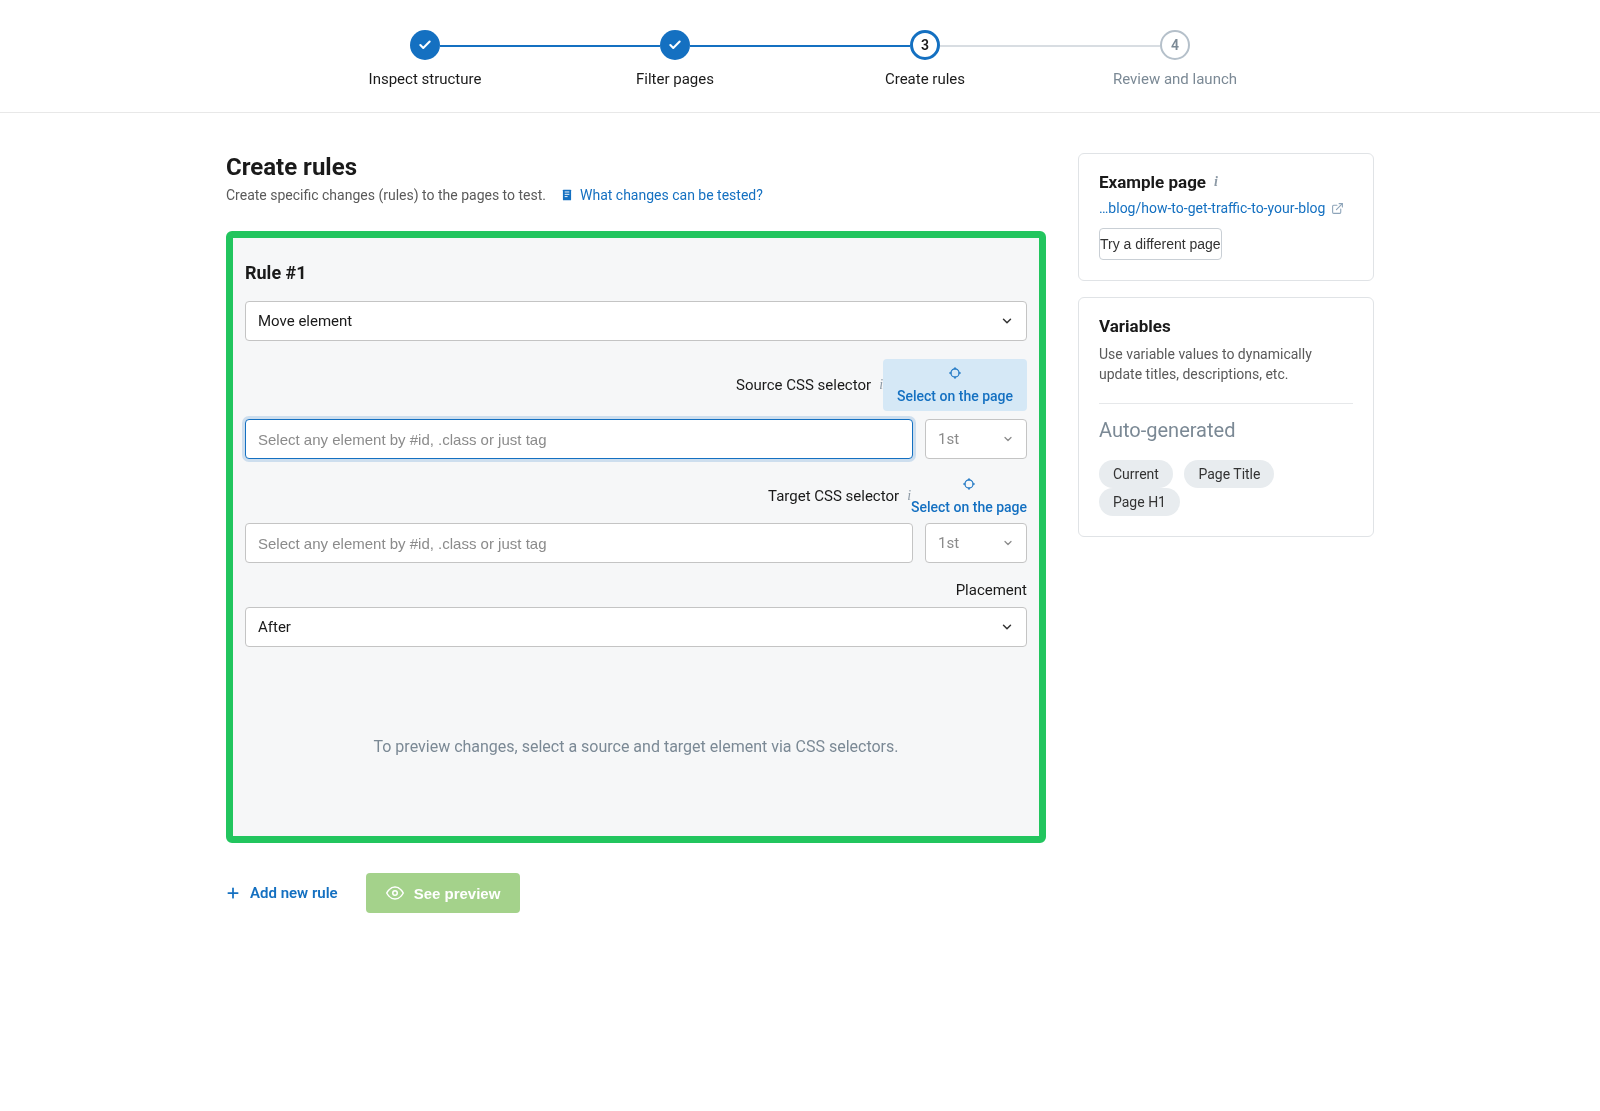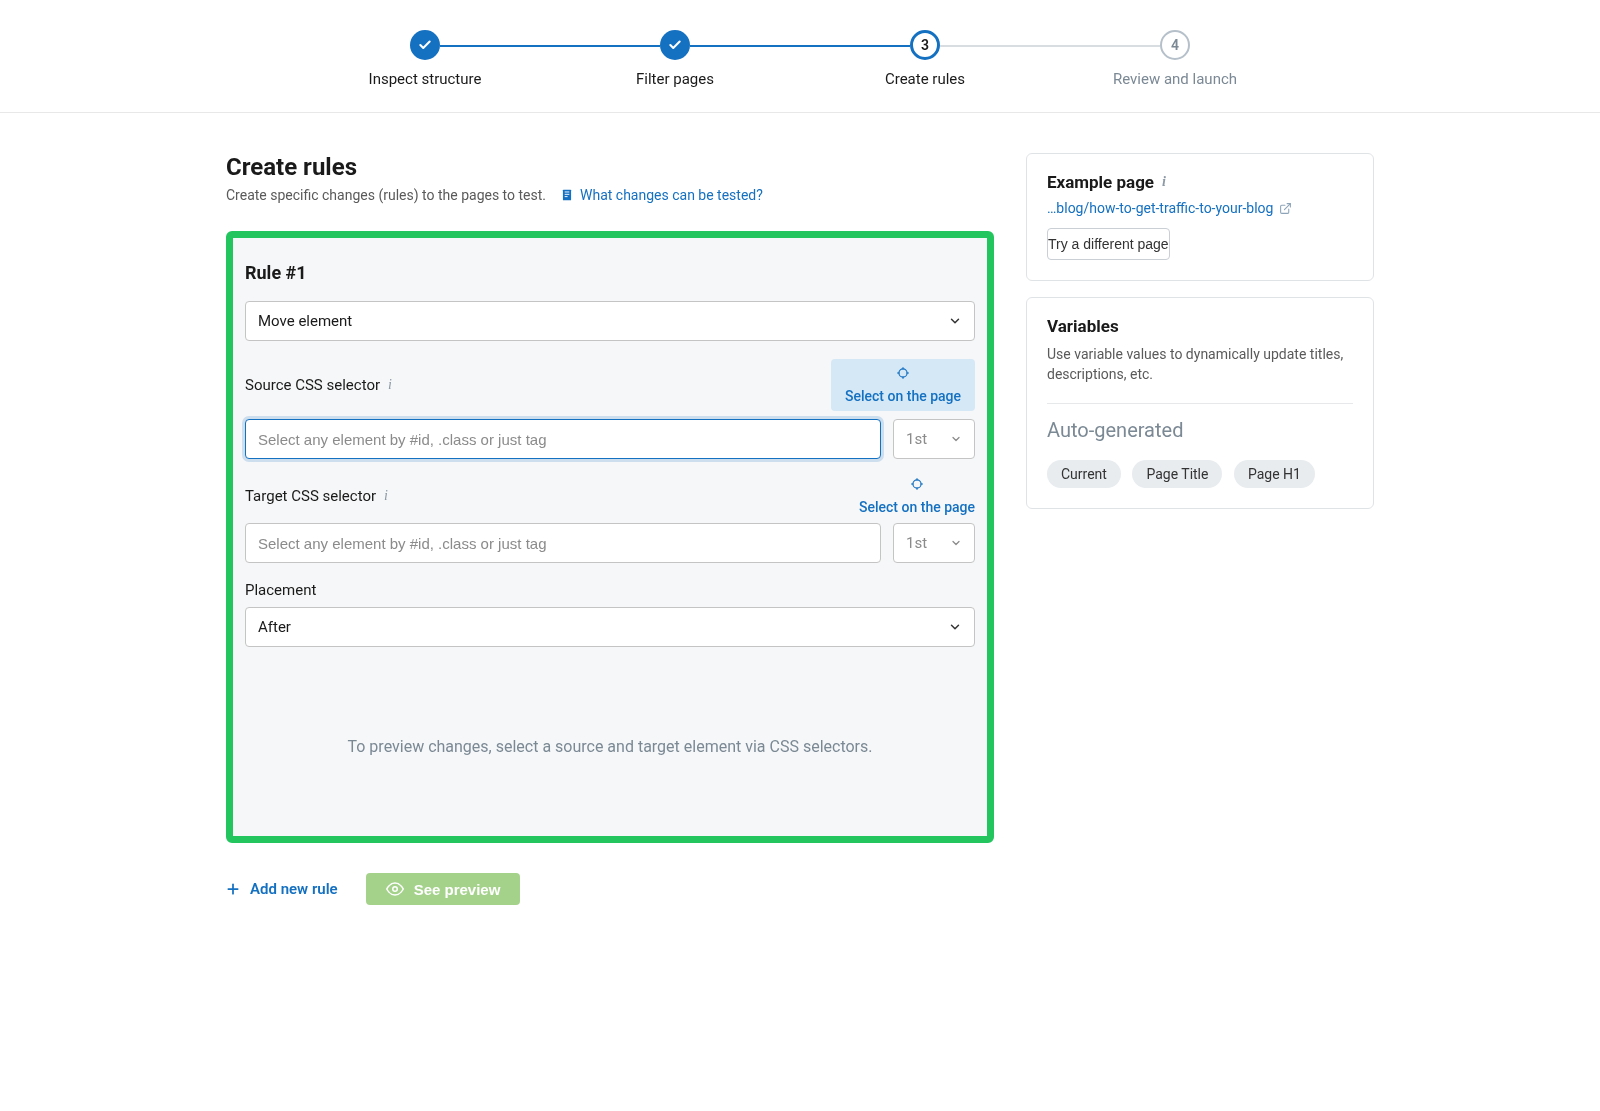--- a/index.html
+++ b/index.html
@@ -55,21 +55,21 @@
 
   .content {
     max-width: 1260px;
     margin: 0 auto;
     padding: 40px 56px 60px;
     display: flex;
     gap: 32px;
     align-items: flex-start;
   }
   .left { flex: 1; min-width: 0;}
-  .right { width: 348px; flex-shrink: 0;}
+  .right { width: 296px; flex-shrink: 0;}
 
   .page-heading {
     font-size: 24px;
     font-weight: 700;
     color: #1a1a1a;
     margin-bottom: 6px;
   }
   .page-sub {
     font-size: 14px;
     color: #5a5a5a;
@@ -106,51 +106,51 @@
   .text-input input {
     border: none; outline: none; width: 100%; font-size: 15px; background: transparent;
   }
   .text-input input::placeholder { color: #8b8b8b; }
   .text-input.focused {
     border: 1px solid #1470c1;
     box-shadow: 0 0 0 3px rgba(20,112,193,0.18);
   }
 
   .field-row { margin-top: 18px; }
-  .label-row { display: flex; align-items: center; justify-content: space-between; margin-bottom: 8px;}
+  .label-row { display: flex; align-items: center; justify-content: flex-end; margin-bottom: 8px;}
   .field-label { font-size: 15px; color: #1a1a1a; display:flex; align-items:center; gap:8px;}
   .info-i { font-style: italic; font-family: Georgia, serif; color: #8d9aa6; font-size: 14px; cursor: help;}
   .select-on-page {
     color: #1470c1; font-size: 14px; font-weight: 500; display:inline-flex; align-items:center; gap:8px; cursor:pointer;flex-direction:column;
   }
   .select-on-page.boxed {
     background: #d5e8f6;
     padding: 7px 14px;
     border-radius: 4px;
   }
   .input-group { display: flex; gap: 12px; border-radius: 6px; }
   .input-group .text-input { flex: 1; }
-  .mini-select { width: 82px; color: #8b8b8b; cursor: pointer;}
+  .mini-select { width: 102px; color: #8b8b8b; cursor: pointer;}
   .mini-select .chev { color: #8b8b8b;}
 
   .preview-msg {
     text-align: center;
     color: #7b8995;
     font-size: 16px;
     margin-top: 90px;
   }
 
   .actions { display: flex; align-items: center; gap: 28px; margin-top: 30px; }
   .link-btn { color: #1470c1; font-weight: 600; font-size: 15px; display:inline-flex; align-items:center; gap:10px; cursor:pointer;}
   .btn-preview {
     background: #a4d28b;
     color: #fff;
     border: none;
     border-radius: 4px;
-    height: 32px; padding: 0 20px;
+    height: 40px; padding: 0 20px;
     font-size: 15px; font-weight: 600;
     display:inline-flex; align-items:center; gap:10px;
     cursor: not-allowed;
   }
 
   .side-card {
     border: 1px solid #e0e3e6;
     border-radius: 6px;
     padding: 18px 20px 20px;
     margin-bottom: 16px;

